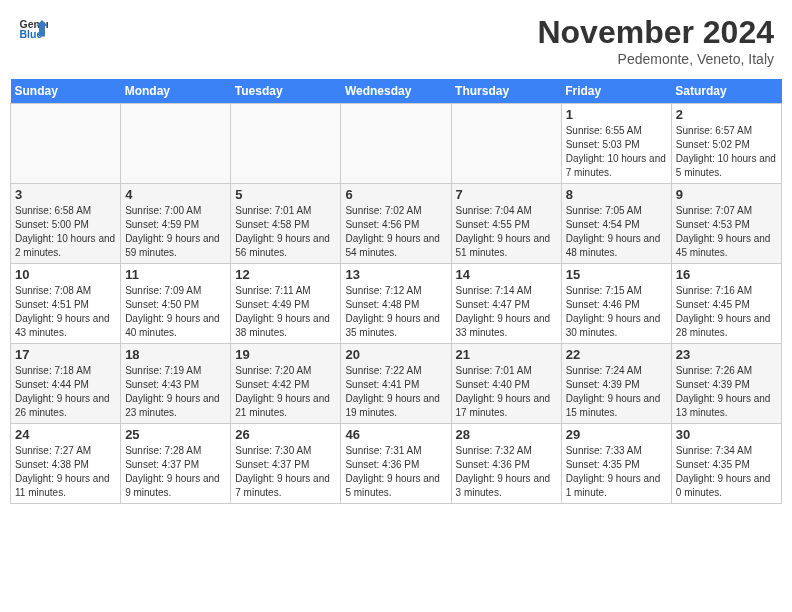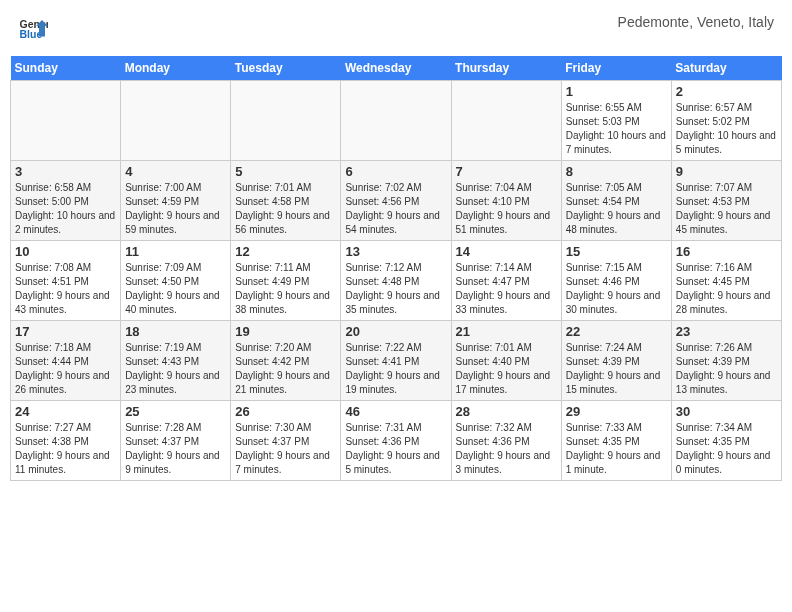--- a/index.html
+++ b/index.html
@@ -84,20 +84,21 @@
 
 <div class="header-area">
   <div class="logo">
     <svg class="logo-icon" viewBox="0 0 40 40">
       <text x="2" y="18" font-size="14" font-weight="bold" fill="#333">General</text>
       <text x="2" y="32" font-size="14" font-weight="bold" fill="#1a6bbf">Blue</text>
       <polygon points="32,8 40,16 36,16 36,30 28,30 28,16 24,16" fill="#3a7abf"></polygon>
     </svg>
   </div>
   <div class="title-area">
+    <div class="month-year">November 2024</div>
     <div class="location">Pedemonte, Veneto, Italy</div>
   </div>
 </div>
 
 <table>
   <thead>
     <tr>
     <th>Sunday</th>
         <th>Monday</th>
         <th>Tuesday</th>
@@ -148,21 +149,21 @@
         </td>
         <td>
           <span class="day-num">6</span>
           <div class="day-info">Sunrise: 7:02 AM
 Sunset: 4:56 PM
 Daylight: 9 hours and 54 minutes.</div>
         </td>
         <td>
           <span class="day-num">7</span>
           <div class="day-info">Sunrise: 7:04 AM
-Sunset: 4:10 PM
+Sunset: 4:55 PM
 Daylight: 9 hours and 51 minutes.</div>
         </td>
         <td>
           <span class="day-num">8</span>
           <div class="day-info">Sunrise: 7:05 AM
 Sunset: 4:54 PM
 Daylight: 9 hours and 48 minutes.</div>
         </td>
         <td>
           <span class="day-num">9</span>

